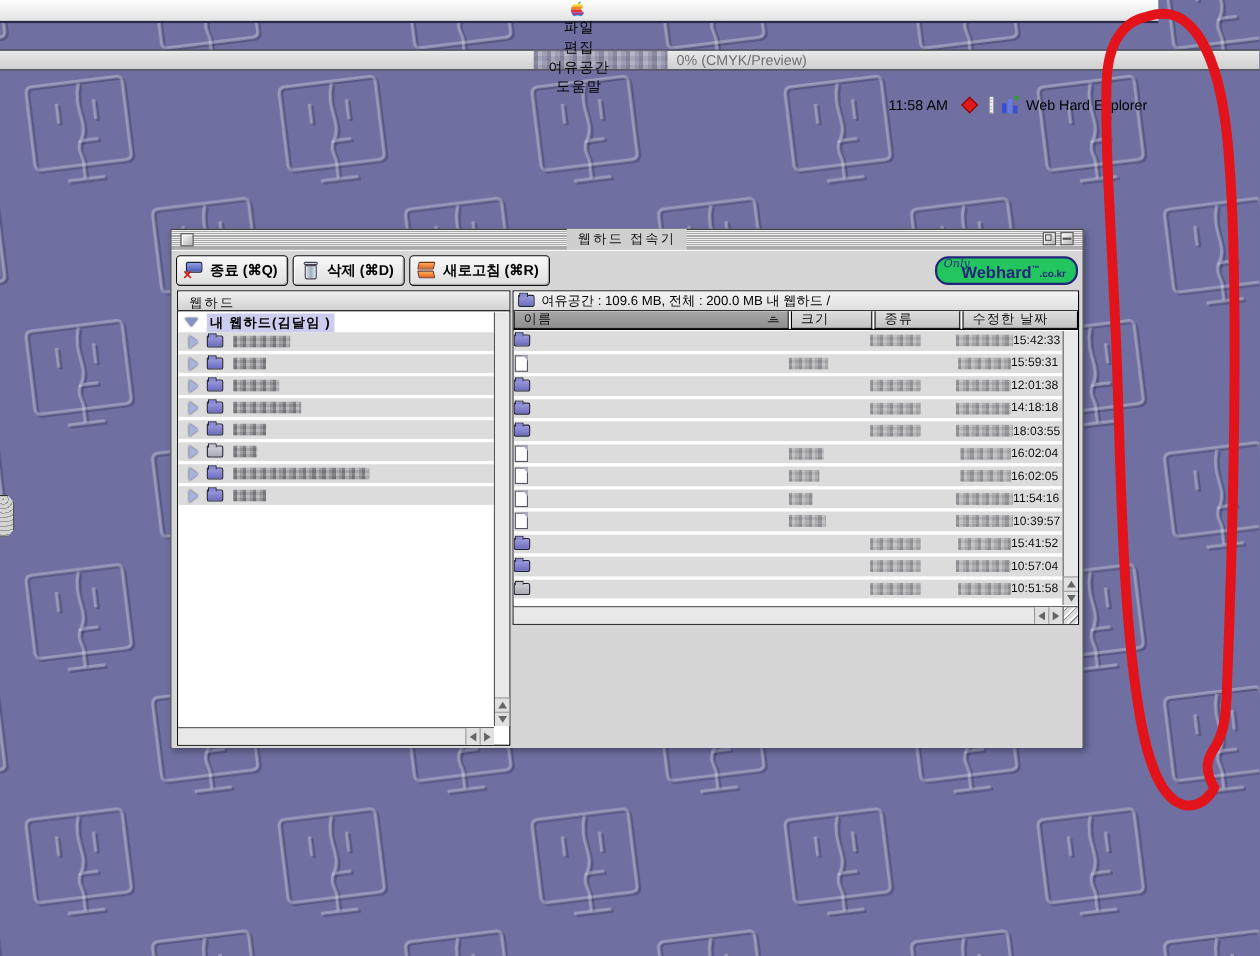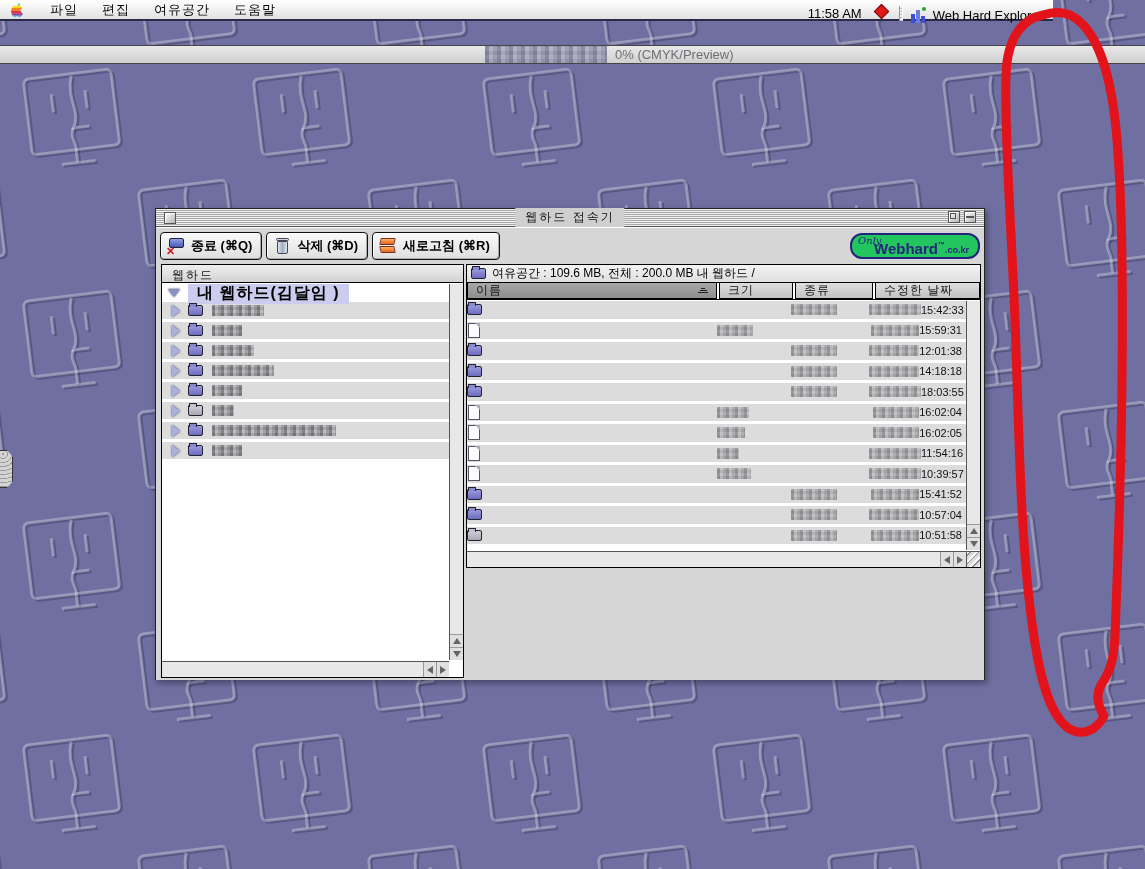--- a/index.html
+++ b/index.html
@@ -5,24 +5,24 @@
   * { margin:0; padding:0; box-sizing:border-box; }
   html,body { width:1145px; height:869px; overflow:hidden; }
   body { font-family:"Liberation Sans","DejaVu Sans",sans-serif; background:#6f6fa1; position:relative; }
 
   
   .desktop-pattern { position:absolute; inset:0; z-index:0; }
 
   
   .menubar { position:absolute; top:0; left:0; width:1053px; height:21px;
     background:linear-gradient(#ffffff,#e2e2e2); border-bottom:2px solid #2a2a4a;
-    display:flex; align-items:center; z-index:30; font-size:13px; color:#000; }
+    display:flex; align-items:center; z-index:30; font-size:13px; color:#000;flex-direction:column; }
   .menubar .apple { margin:0 14px 0 10px; display:flex; align-items:center; }
   .menu-item { padding:0 12px; letter-spacing:1px; }
-  .menubar-right { margin-left:auto; display:flex; height:100%;margin-top:12px; }
+  .menubar-right { margin-left:auto; display:flex; align-items:center; height:100%; }
   .clock { font-size:13px; padding:0 10px; }
   .diamond { width:11px; height:11px; background:#e01818; border:1px solid #7a0808;
     transform:rotate(45deg); margin:0 12px 0 4px; }
   .mb-divider { width:4px; height:15px; border-left:1px solid #999; border-right:1px solid #fff;
     margin-right:8px; background:repeating-linear-gradient(0deg,#bbb 0 1px,#eee 1px 3px); }
   .app-switcher { display:flex; align-items:center; gap:6px; padding-right:10px; }
   .appicon { width:16px; height:14px; position:relative; }
   .appicon i { position:absolute; bottom:0; background:#3a4ed8; }
   .appicon i:nth-child(1){ left:0;  width:4px; height:9px; }
   .appicon i:nth-child(2){ left:5px; width:4px; height:13px; background:#6a7ae0;}
@@ -91,21 +91,21 @@
   .panel { position:absolute; background:#fff; border:1px solid #000; }
   .left-panel  { left:5px;  top:36px; width:303px; height:414px; }
   .right-panel { left:310px; top:36px; width:515px; height:304px; }
 
   .lp-header { height:18px; background:linear-gradient(#efefef,#d2d2d2); border-bottom:1px solid #000;
     font-size:12px; color:#111; padding:2px 0 0 10px; letter-spacing:2px; }
   .tree { position:absolute; top:19px; left:0; right:14px; bottom:17px; overflow:hidden; background:#fff; }
   .tree-root { height:18px; display:flex; align-items:center; gap:8px; padding-left:6px; background:#fff; }
   .tri-open { width:0; height:0; border-left:6px solid transparent; border-right:6px solid transparent;
     border-top:8px solid #8890c8; filter:drop-shadow(0 0 1px #334); }
-  .tree-root .lbl { font-size:16px; font-weight:bold; background:#ccccee; padding:0 9px; letter-spacing:1px; }
+  .tree-root .lbl { font-size:12px; font-weight:bold; background:#ccccee; padding:0 3px; letter-spacing:1px; }
   .tree-row { height:17px; margin-bottom:3px; background:#dcdcdc; display:flex; align-items:center; }
   .tri-closed { width:0; height:0; border-top:6px solid transparent; border-bottom:6px solid transparent;
     border-left:8px solid #aab2e0; margin:0 8px 0 10px; filter:drop-shadow(0 0 1px #334); }
   .folder-icon { width:15px; height:11px; background:linear-gradient(#9b9bdc,#6c6cc0); border:1px solid #223;
     border-radius:1px 2px 2px 2px; position:relative; margin-right:9px; flex:none; }
   .folder-icon::before { content:""; position:absolute; top:-3px; left:0; width:6px; height:3px;
     background:#8a8ad0; border:1px solid #223; border-bottom:none; border-radius:1px 1px 0 0; }
   .folder-icon.gray { background:linear-gradient(#cfcfd6,#a8a8b2); }
   .folder-icon.gray::before { background:#c2c2cc; }
   .file-icon { width:12px; height:15px; background:#fdfdfd; border:1px solid #556; position:relative; margin:0 11px 0 1px; flex:none; }

